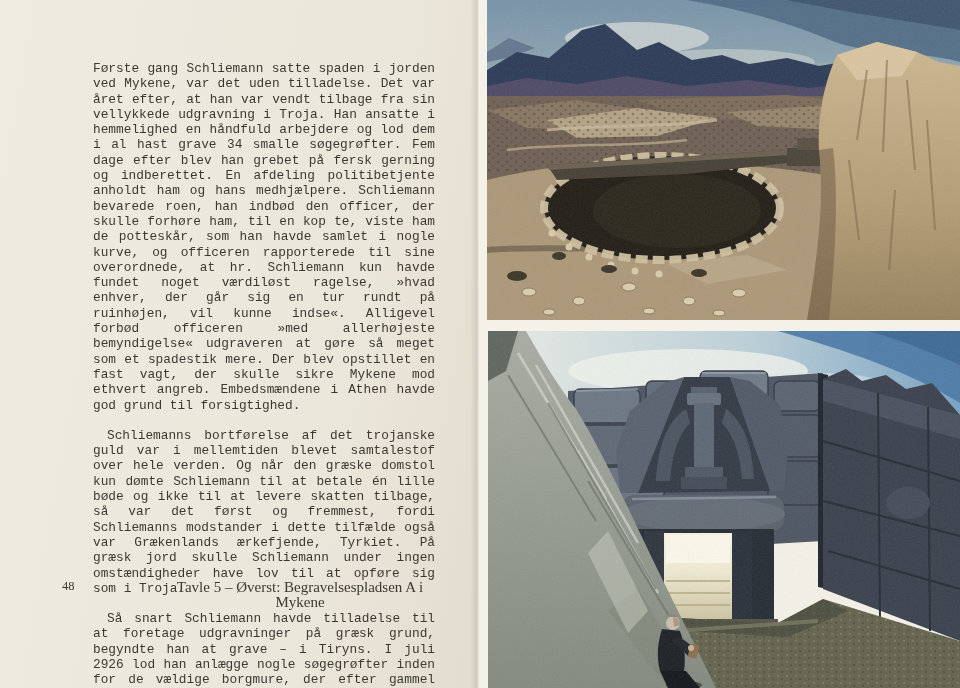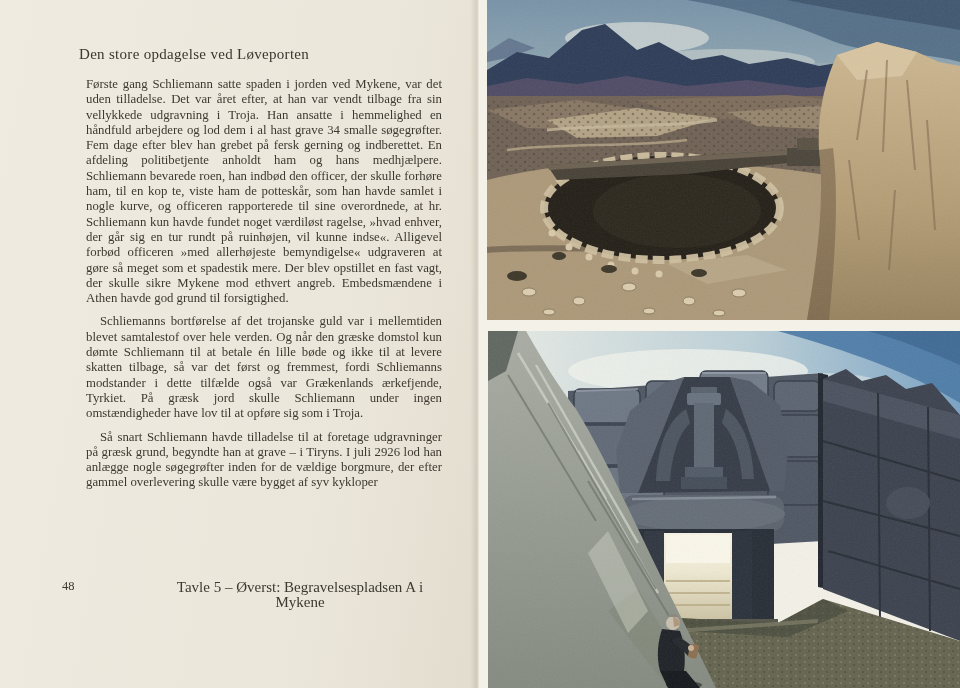--- a/index.html
+++ b/index.html
@@ -6,21 +6,21 @@
   .book{
     position:relative;width:960px;height:688px;overflow:hidden;
     background:#ebe6da;
     font-family:"Liberation Serif","DejaVu Serif",serif;
   }
   
   .left-page{position:absolute;left:0;top:0;width:480px;height:688px;
     background:linear-gradient(100deg,#efebe0 0%,#ebe6da 70%,#e3ddcf 97%);}
   .text-col{position:absolute;left:78px;top:46px;width:372px;color:#35322c;}
   .chapter-heading{font-size:15px;font-weight:normal;margin:0 0 14px 1px;letter-spacing:.3px;color:#3a372f;}
-  .body-text p{margin:8px;font-size:12.8px;line-height:15.3px;text-align:justify;hyphens:auto;color:#3c3931;}
+  .body-text p{margin:15px;font-size:12.8px;line-height:15.3px;text-align:justify;hyphens:auto;color:#3c3931;font-family:Liberation Mono, monospace;}
   .body-text p + p{text-indent:14px;}
   .page-footer{position:absolute;left:0;top:579px;width:480px;font-size:12.5px;color:#3c3931;}
   .page-number{position:absolute;left:62px;top:0;}
   .plate-caption{position:absolute;left:155px;top:1px;width:290px;text-align:center;
     font-size:15px;line-height:14.5px;color:#3c3931;}
   
   .spine{position:absolute;left:470px;top:0;width:18px;height:688px;
     background:linear-gradient(to right,rgba(90,80,60,0) 0%,rgba(90,80,60,.14) 38%,rgba(255,255,252,.75) 55%,rgba(90,80,60,.18) 72%,rgba(90,80,60,.04) 100%);}
   
   .right-page{position:absolute;left:480px;top:0;width:480px;height:688px;background:#f4f1e8;}
@@ -29,21 +29,20 @@
   .photo-bottom{left:8px;top:331px;width:472px;height:357px;}
   svg{display:block;width:100%;height:100%;}
 </style>
 </head>
 <body>
 
 <div class="book">
 
   <div class="left-page">
     <div class="text-col">
-      <h1 class="chapter-heading">Den store opdagelse ved Løveporten</h1>
       <div class="body-text">
         <p>Første gang Schliemann satte spaden i jorden ved Mykene, var det uden tilladelse. Det var året efter, at han var vendt tilbage fra sin vellykkede udgravning i Troja. Han ansatte i hemmelighed en håndfuld arbejdere og lod dem i al hast grave 34 smalle søgegrøfter. Fem dage efter blev han grebet på fersk gerning og indberettet. En afdeling politibetjente anholdt ham og hans medhjælpere. Schliemann bevarede roen, han indbød den officer, der skulle forhøre ham, til en kop te, viste ham de potteskår, som han havde samlet i nogle kurve, og officeren rapporterede til sine overordnede, at hr. Schliemann kun havde fundet noget værdiløst ragelse, »hvad enhver, der går sig en tur rundt på ruinhøjen, vil kunne indse«. Alligevel forbød officeren »med allerhøjeste bemyndigelse« udgraveren at gøre så meget som et spadestik mere. Der blev opstillet en fast vagt, der skulle sikre Mykene mod ethvert angreb. Embedsmændene i Athen havde god grund til forsigtighed.</p>
         <p>Schliemanns bortførelse af det trojanske guld var i mellemtiden blevet samtalestof over hele verden. Og når den græske domstol kun dømte Schliemann til at betale én lille bøde og ikke til at levere skatten tilbage, så var det først og fremmest, fordi Schliemanns modstander i dette tilfælde også var Grækenlands ærkefjende, Tyrkiet. På græsk jord skulle Schliemann under ingen omstændigheder have lov til at opføre sig som i Troja.</p>
         <p>Så snart Schliemann havde tilladelse til at foretage udgravninger på græsk grund, begyndte han at grave – i Tiryns. I juli 2926 lod han anlægge nogle søgegrøfter inden for de vældige borgmure, der efter gammel overlevering skulle være bygget af syv kykloper</p>
       </div>
     </div>
     <div class="page-footer">
       <span class="page-number">48</span>
       <div class="plate-caption">
         <div>Tavle 5 – Øverst: Begravelsespladsen A i Mykene</div>

